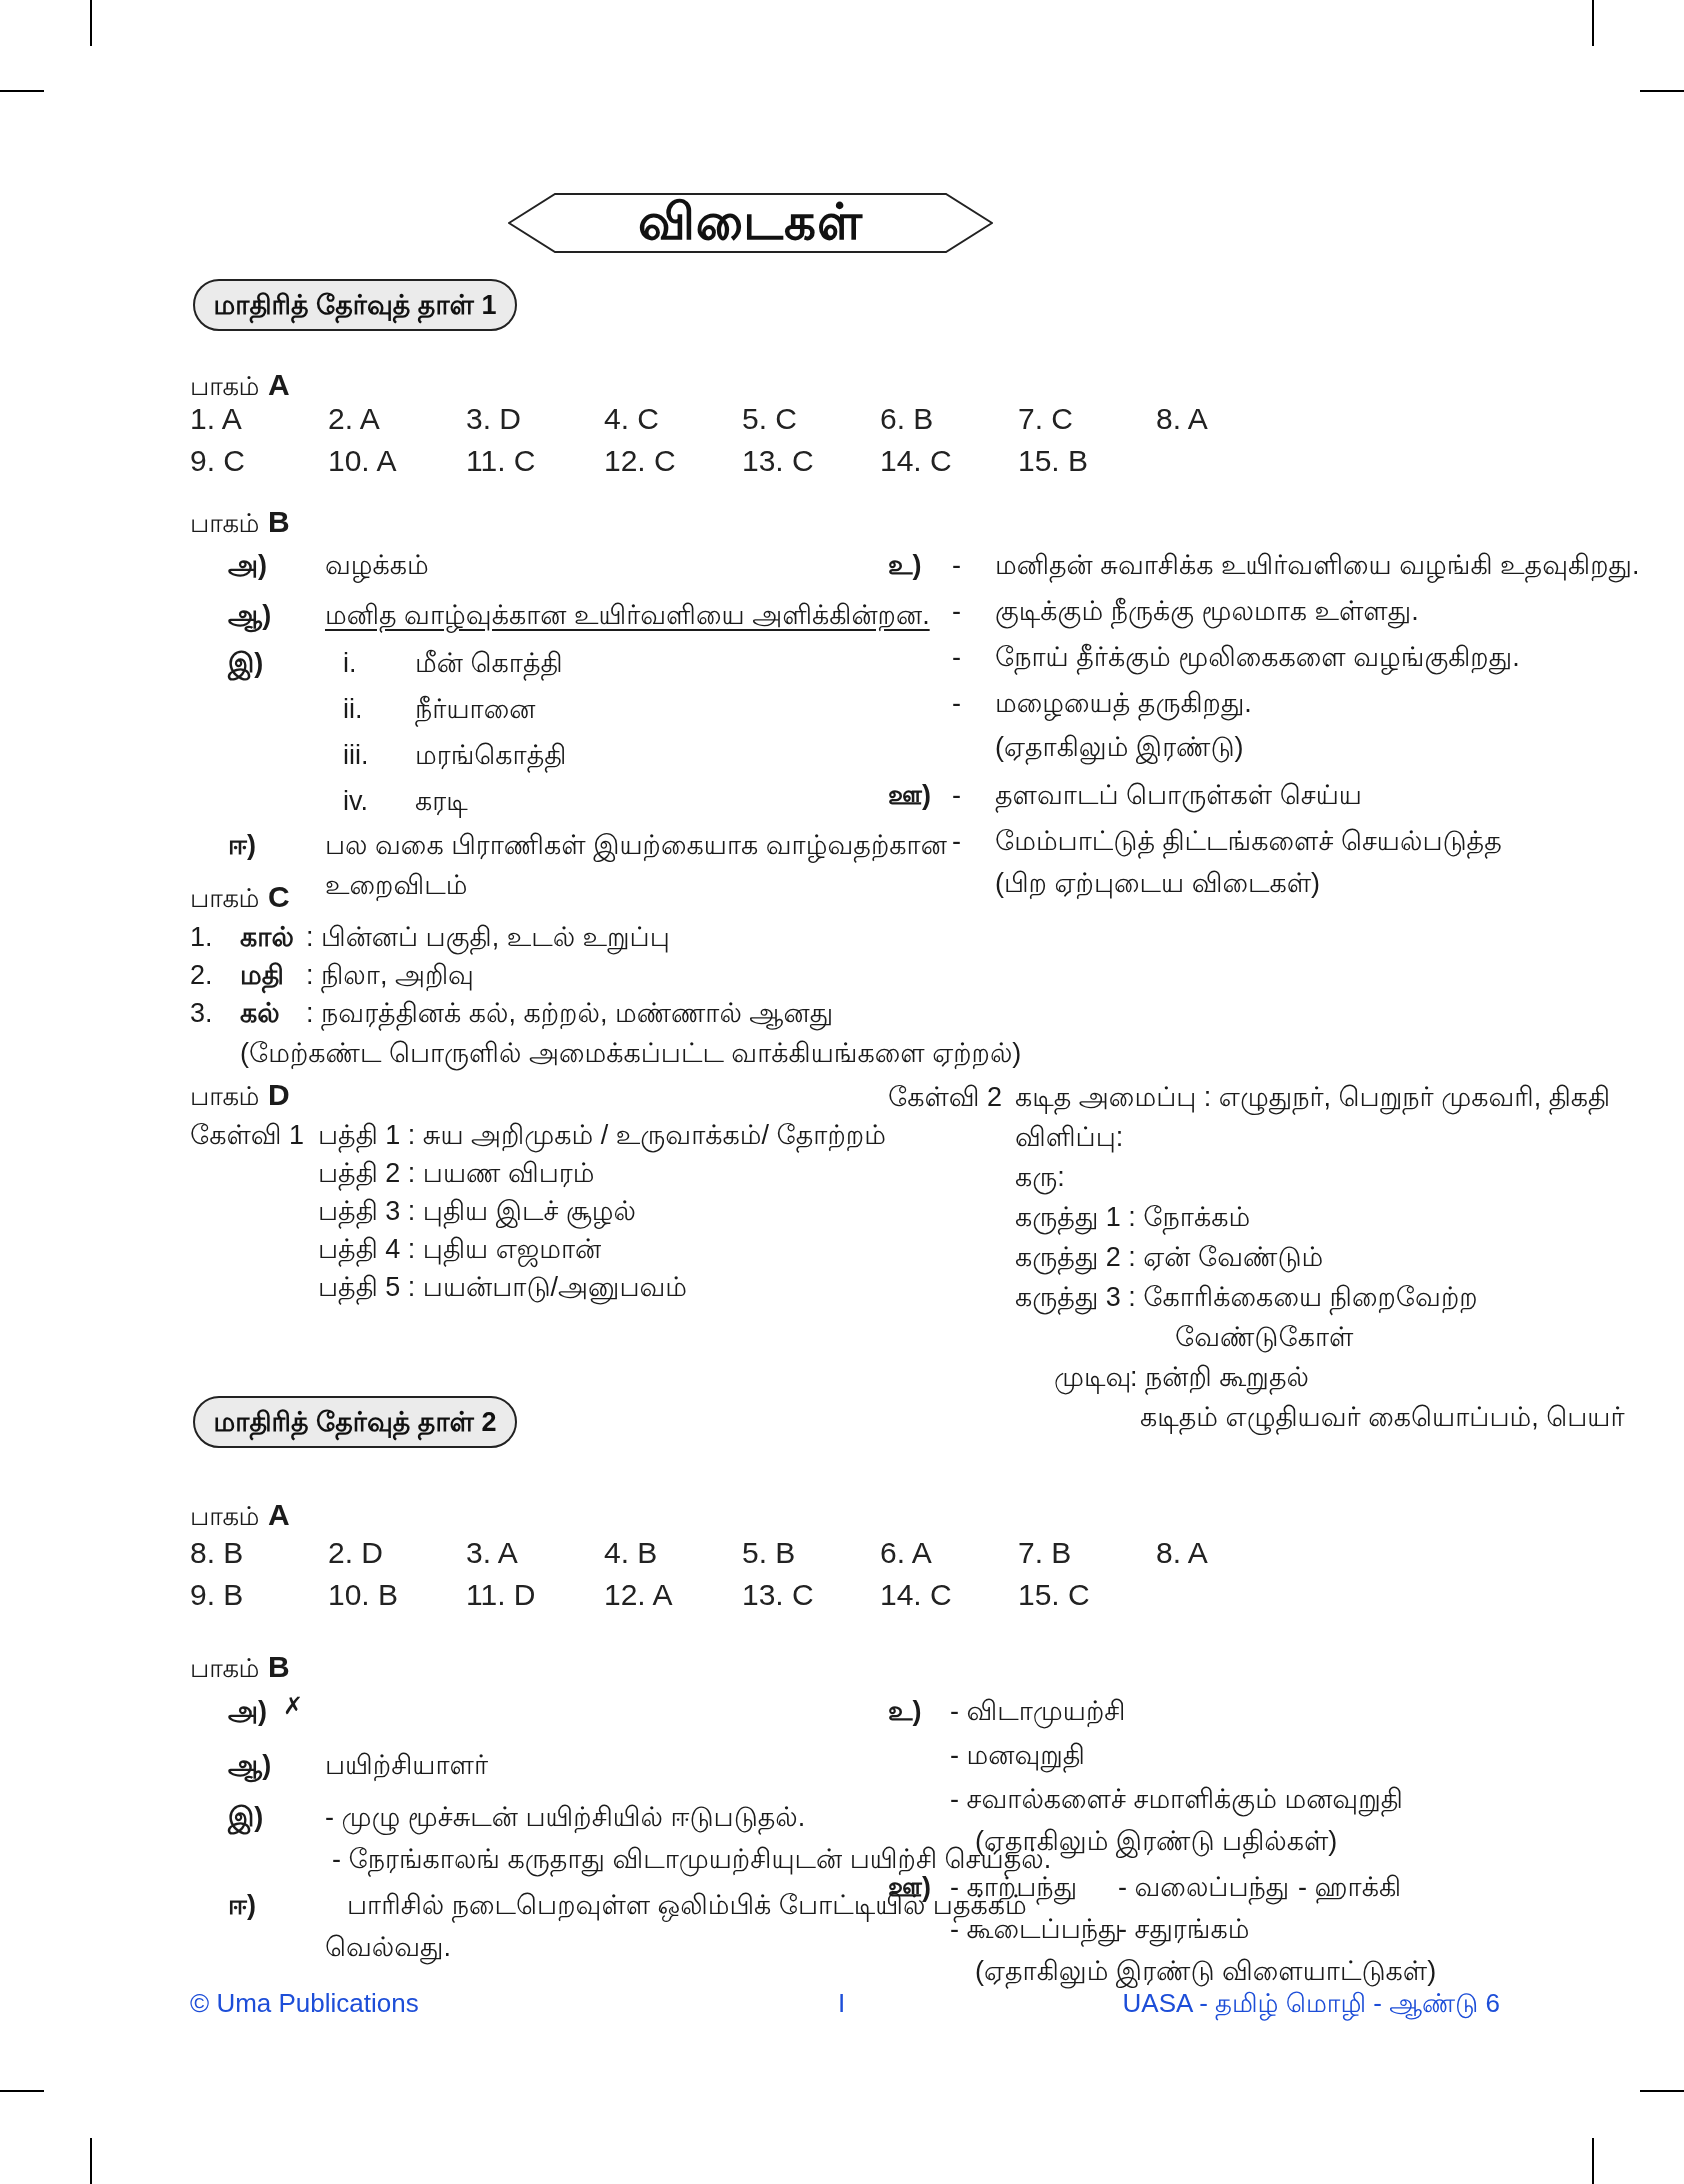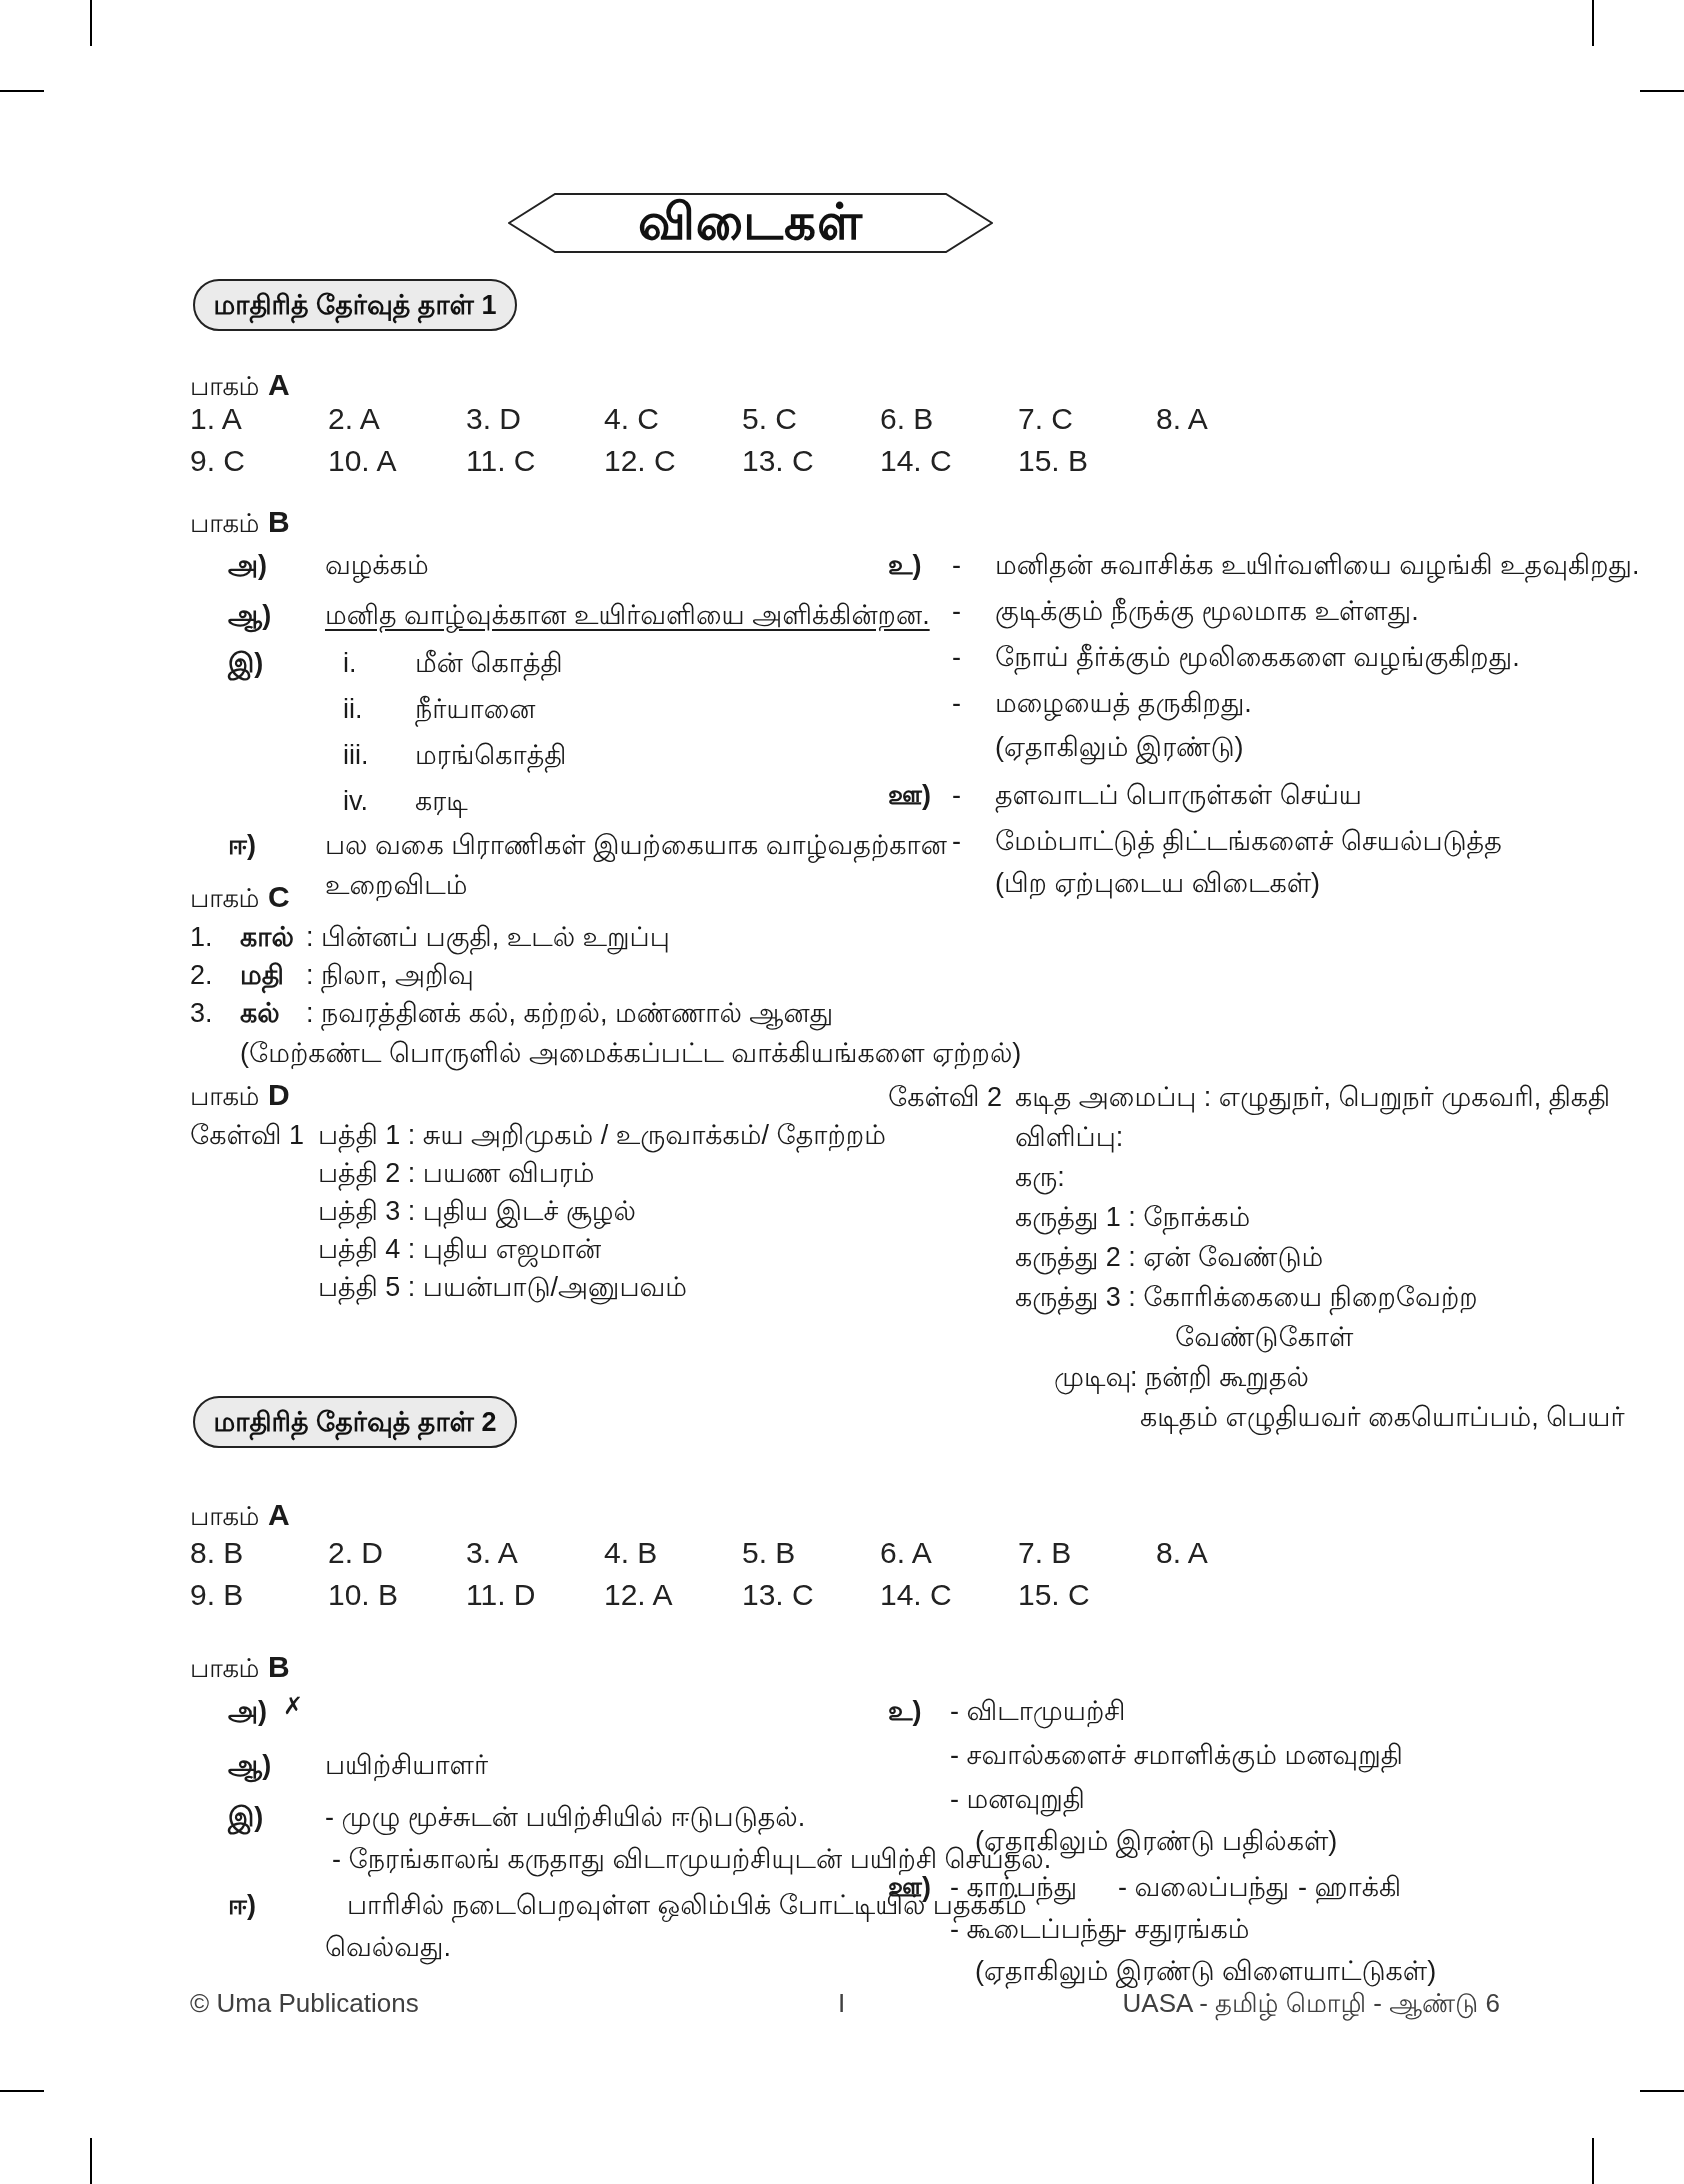--- a/index.html
+++ b/index.html
@@ -24,21 +24,21 @@
   .sec-letter{font-weight:700;font-size:30px;letter-spacing:0;margin-left:9px;}
   
   .ans-row{position:absolute;left:190px;display:flex;}
   .ans{width:138px;font-size:30px;color:#222;}
   
   .rh38>*{height:38px;} .rh44>*{height:44px;} .rh46>*{height:46px;}
   .rn{display:inline-block;width:72px;}
   .dcol{display:inline-block;width:43px;}
   .cnum{display:inline-block;width:50px;}
   .cword{display:inline-block;width:66px;font-weight:700;}
-  .footer-txt{font-size:26px;color:#404040;}
+  .footer-txt{font-size:26px;color:#1d4ed8;}
 </style>
 </head>
 <body>
 
 <div class="page">
 
   <div class="cm" style="left:90px;top:0;width:2px;height:46px;"></div>
   <div class="cm" style="left:0;top:90px;width:44px;height:2px;"></div>
   <div class="cm" style="left:1592px;top:0;width:2px;height:46px;"></div>
   <div class="cm" style="left:1640px;top:90px;width:44px;height:2px;"></div>
@@ -188,22 +188,22 @@
   <span class="abs t" style="left:325px;top:1800px;">- முழு மூச்சுடன் பயிற்சியில் ஈடுபடுதல்.</span>
   <span class="abs t" style="left:332px;top:1842px;">- நேரங்காலங் கருதாது விடாமுயற்சியுடன் பயிற்சி செய்தல்.</span>
 
   <span class="abs t mk" style="left:228px;top:1888px;">ஈ)</span>
   <span class="abs t" style="left:325px;top:1888px;margin-left:22px;">பாரிசில் நடைபெறவுள்ள ஒலிம்பிக் போட்டியில் பதக்கம்</span>
   <span class="abs t" style="left:325px;top:1930px;">வெல்வது.</span>
 
   <span class="abs t mk" style="left:888px;top:1694px;">உ)</span>
   <div class="abs t rh44" style="left:950px;top:1694px;">
       <div>- விடாமுயற்சி</div>
+      <div>- மனவுறுதி</div>
       <div>- சவால்களைச் சமாளிக்கும் மனவுறுதி</div>
-      <div>- மனவுறுதி</div>
     </div>
   <span class="abs t" style="left:975px;top:1824px;">(ஏதாகிலும் இரண்டு பதில்கள்)</span>
 
   <span class="abs t mk" style="left:888px;top:1870px;">ஊ)</span>
   <span class="abs t" style="left:950px;top:1870px;">- காற்பந்து</span>
   <span class="abs t" style="left:1118px;top:1870px;text-align:right;">- வலைப்பந்து</span>
   <span class="abs t" style="left:1298px;top:1870px;">- ஹாக்கி</span>
   <span class="abs t" style="left:950px;top:1912px;">- கூடைப்பந்து</span>
   <span class="abs t" style="left:1118px;top:1912px;">- சதுரங்கம்</span>
   <span class="abs t" style="left:975px;top:1954px;">(ஏதாகிலும் இரண்டு விளையாட்டுகள்)</span>

